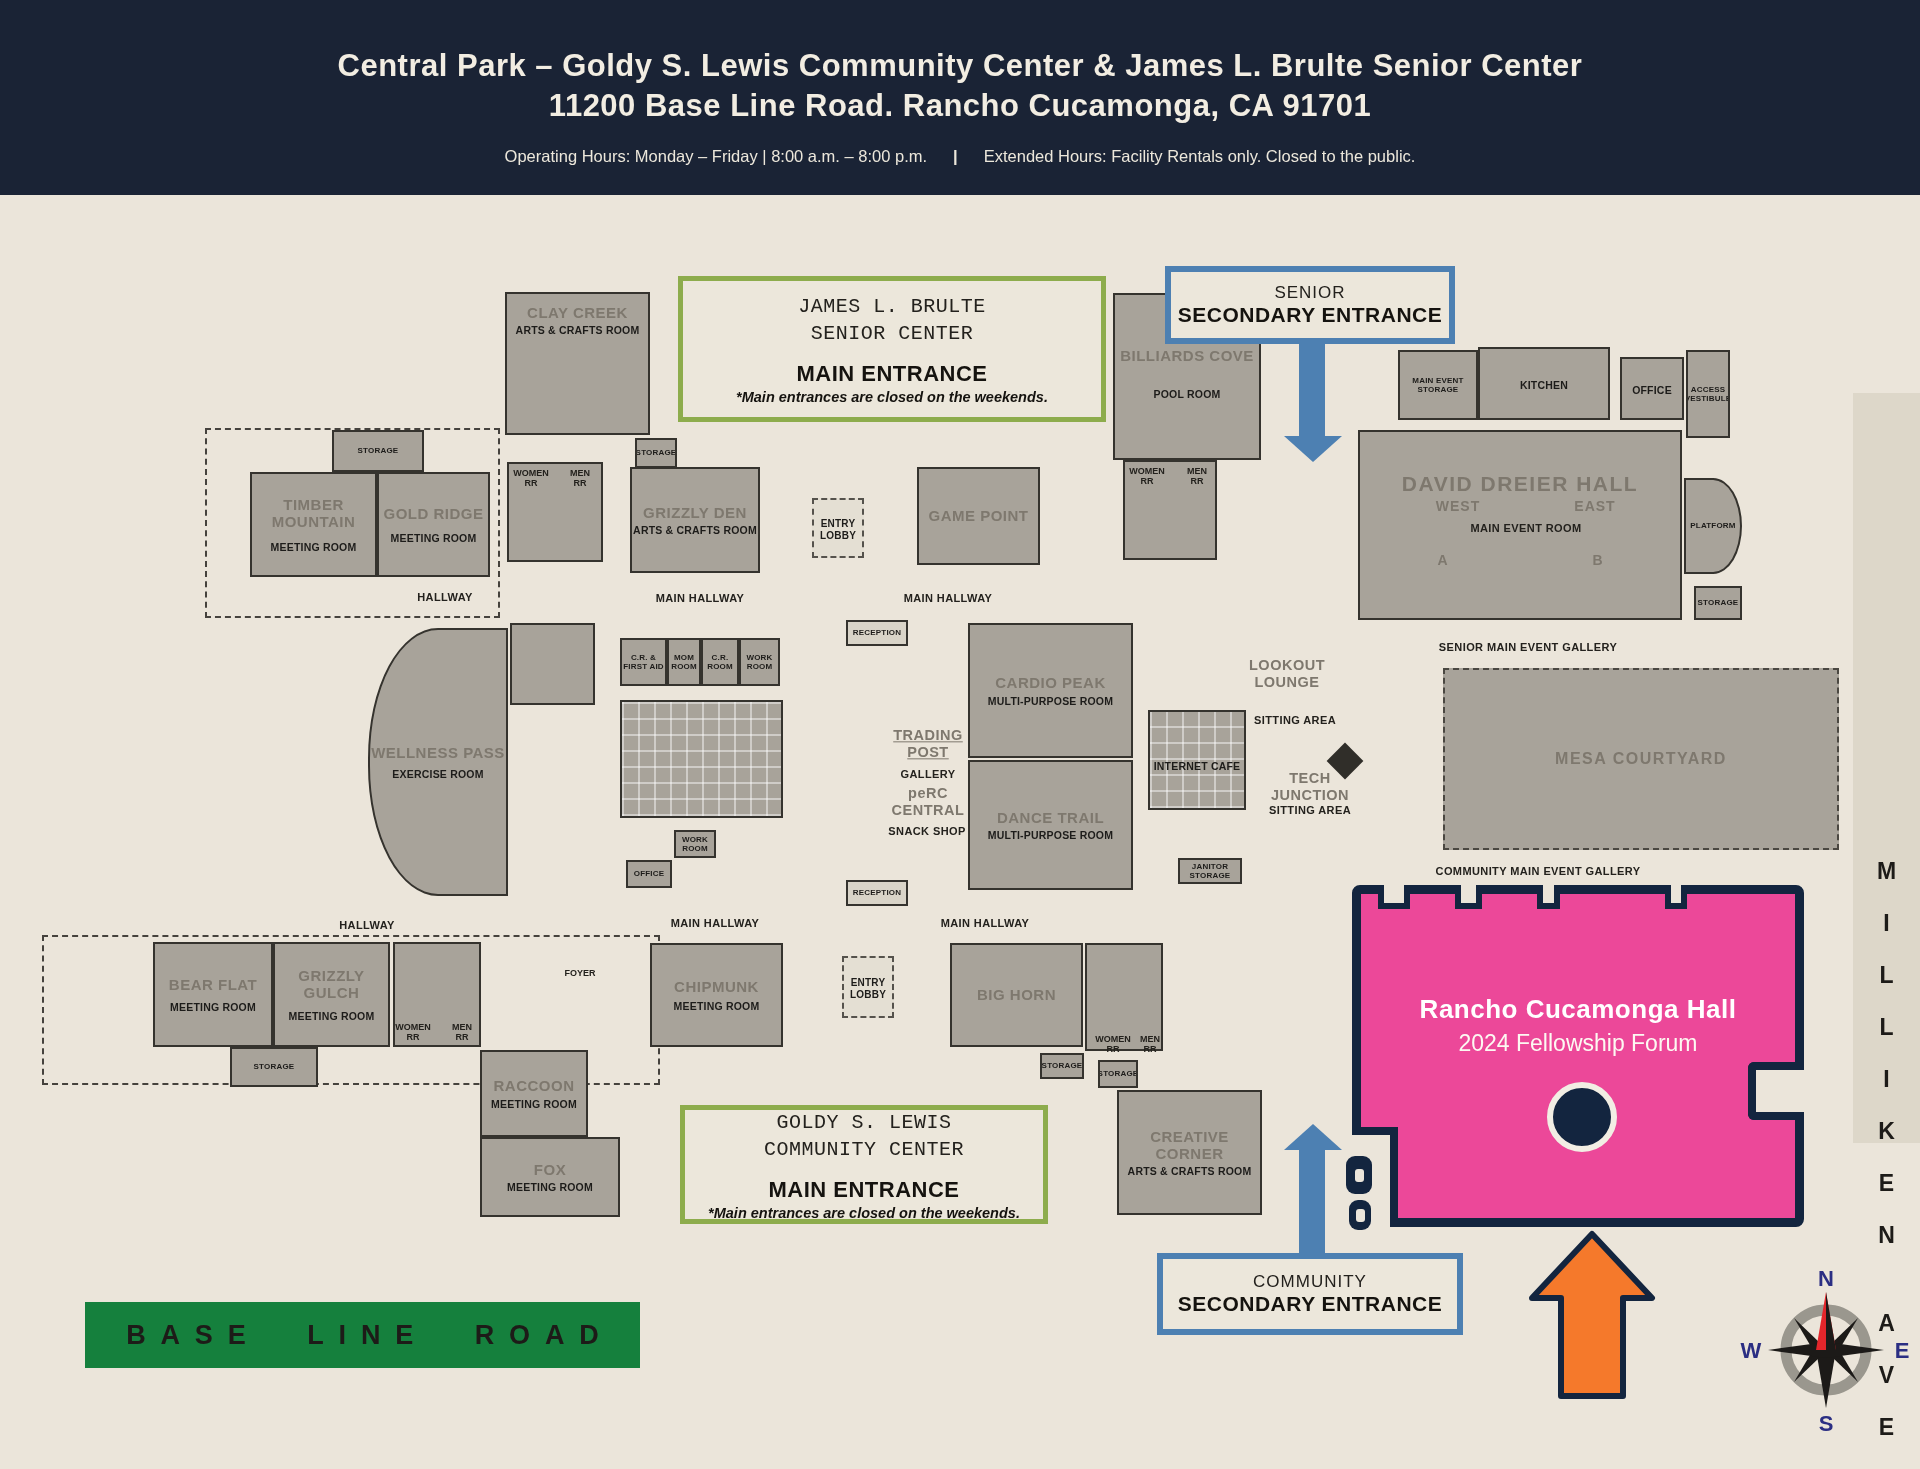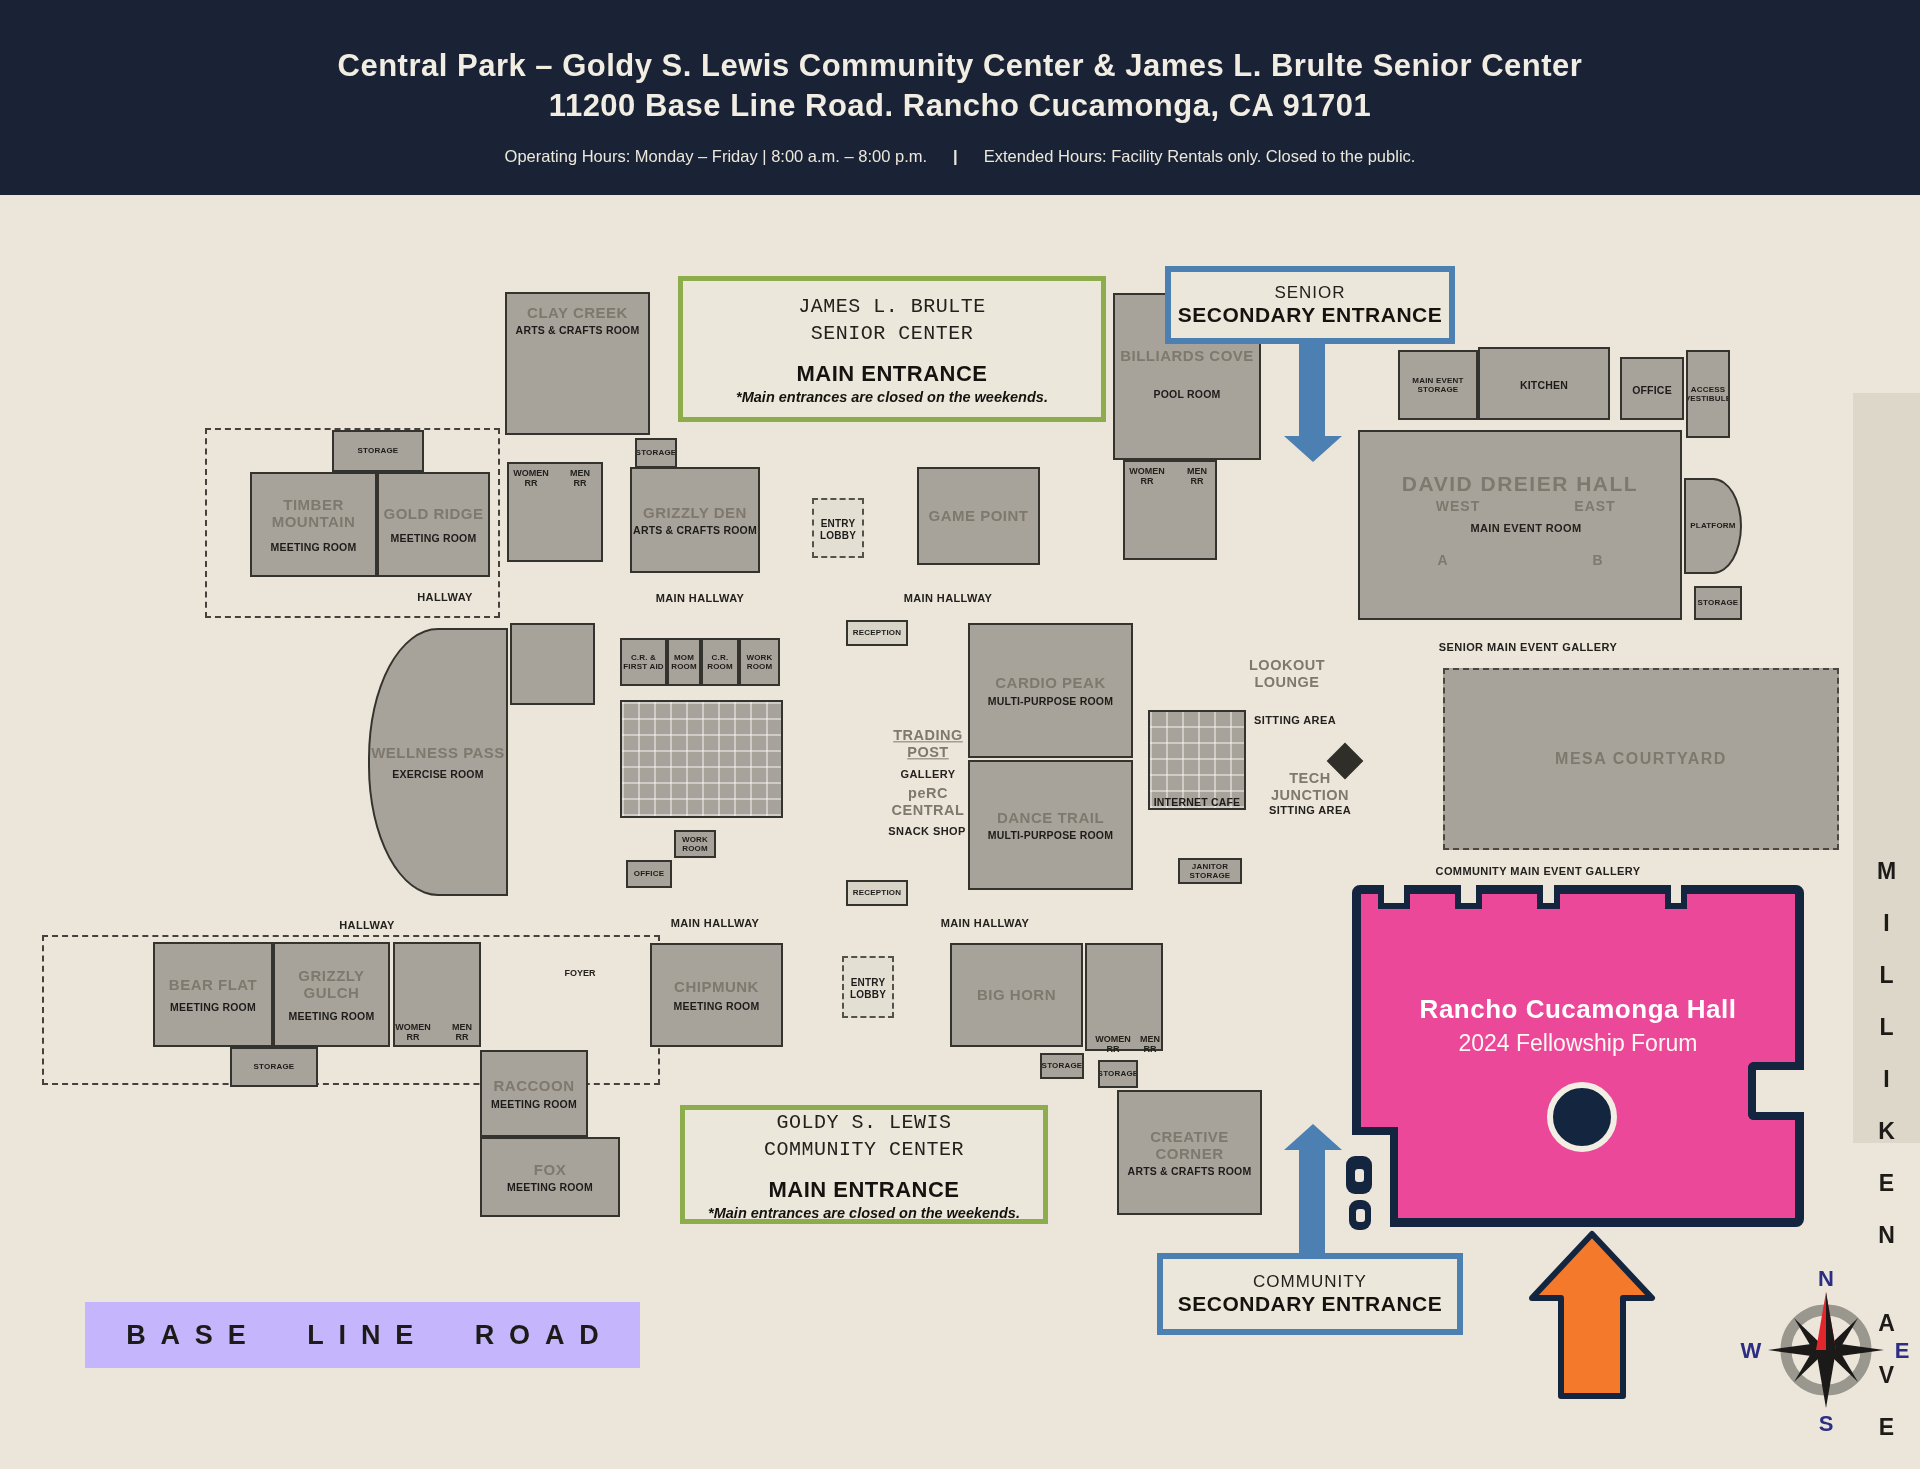--- a/index.html
+++ b/index.html
@@ -61,21 +61,21 @@
   .bitecut{position:absolute;right:-9px;top:168px;width:56px;height:58px;background:#ebe5da;
            border:8px solid #13253f;border-right:none;box-sizing:border-box;border-radius:6px 0 0 6px;}
   .hall .hl1{position:absolute;left:0;top:100px;width:100%;text-align:center;color:#ffffff;
              font-size:26px;font-weight:bold;letter-spacing:.5px;}
   .hall .hl2{position:absolute;left:0;top:136px;width:100%;text-align:center;color:#fdf9f2;font-size:23px;}
   .hdot{position:absolute;left:186px;top:188px;width:58px;height:58px;background:#13253f;
         border:6px solid #f2eee4;border-radius:50%;}
   .dm{position:absolute;background:#13253f;border-radius:9px;display:flex;align-items:center;justify-content:center;}
   .dm .dm-i{width:9px;height:13px;background:#ebe5da;border-radius:3px;}
   
-  .road-b{position:absolute;left:85px;top:1302px;width:555px;height:66px;background:#c4b5fd;
+  .road-b{position:absolute;left:85px;top:1302px;width:555px;height:66px;background:#15803d;
           display:flex;align-items:center;justify-content:center;}
   .road-b span{font-size:27px;font-weight:bold;color:#1d1b18;letter-spacing:.55em;word-spacing:.9em;padding-left:.55em;}
   .road-m{position:absolute;left:1853px;top:393px;width:67px;height:750px;background:#ddd7c9;}
   .vcol{position:absolute;left:0;width:67px;display:flex;flex-direction:column;align-items:center;gap:25px;
         font-size:23px;font-weight:bold;color:#1d1b18;}
   .tjmark{position:absolute;left:1332px;top:748px;width:26px;height:26px;background:#302e29;transform:rotate(45deg);}
 </style>
 </head>
 <body>
 
@@ -177,21 +177,21 @@
         <div class="rs">RECEPTION</div>
       </div>
       <div class="room" style="left: 968px; top: 623px; width: 165px; height: 135px;">
         <div class="rn">CARDIO PEAK</div>
         <div class="rs">MULTI-PURPOSE ROOM</div>
       </div>
       <div class="room" style="left: 968px; top: 760px; width: 165px; height: 130px;">
         <div class="rn">DANCE TRAIL</div>
         <div class="rs">MULTI-PURPOSE ROOM</div>
       </div>
-      <div class="room grid" style="left: 1148px; top: 710px; width: 98px; height: 100px; justify-content: flex-end; padding-top: 9px;">
+      <div class="room grid" style="left: 1148px; top: 710px; width: 98px; height: 100px; justify-content: center; padding-top: 9px;">
         <div class="rs">INTERNET CAFE</div>
       </div>
       <div class="room tiny" style="left: 1178px; top: 858px; width: 64px; height: 26px;">
         <div class="rs">JANITOR STORAGE</div>
       </div>
       <div class="room tiny light" style="left: 846px; top: 880px; width: 62px; height: 26px;">
         <div class="rs">RECEPTION</div>
       </div>
       <div class="room dashedroom" style="left: 1443px; top: 668px; width: 396px; height: 182px;">
         <div class="rn">MESA COURTYARD</div>

